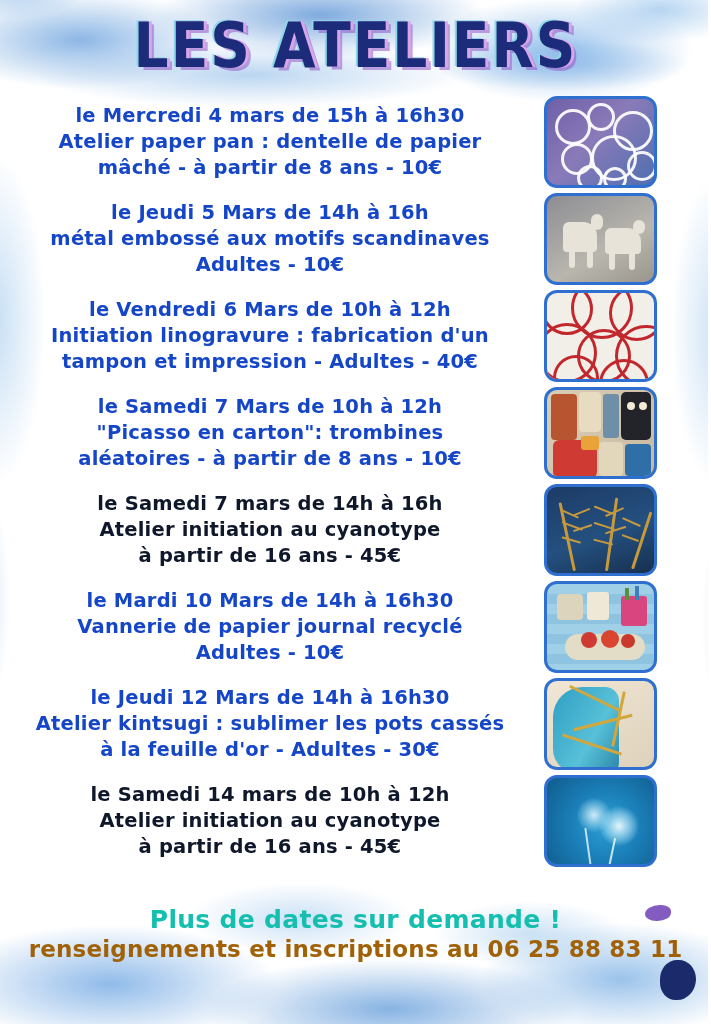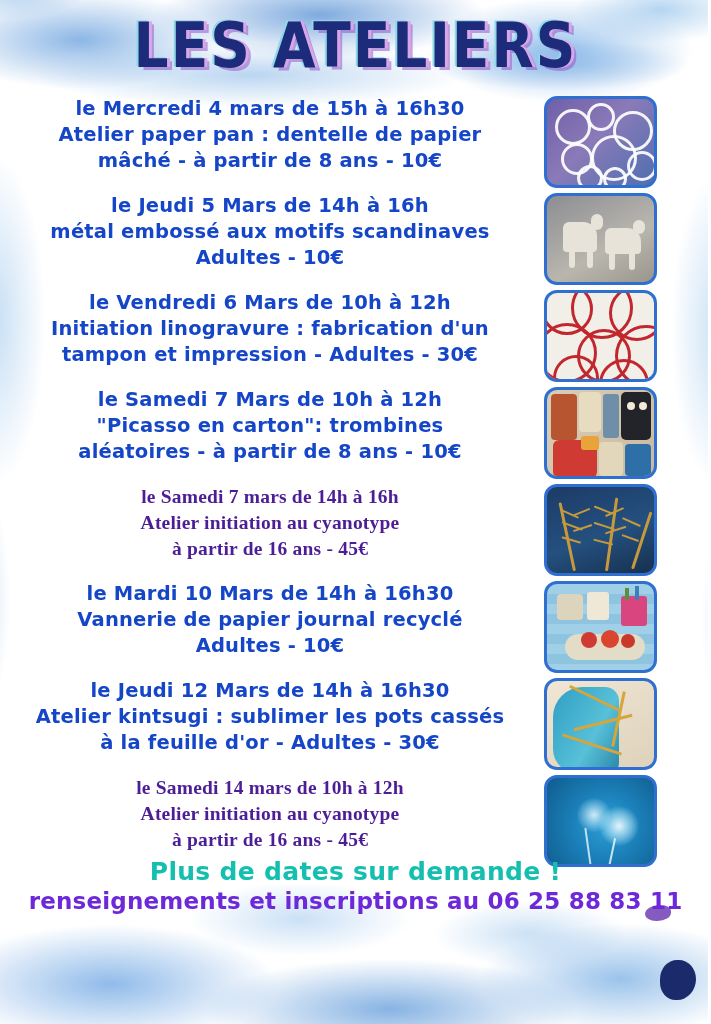--- a/index.html
+++ b/index.html
@@ -121,38 +121,38 @@
 
   
   #content {
     position: absolute;
     top: 96px;
     left: 0;
     width: 711px;
   }
   .row {
     display: flex;
-    align-items: flex-start;
+    align-items: center;
     margin-bottom: 5px;
   }
   .text-col {
     width: 540px;
     text-align: center;
     padding-right: 4px;
   }
   .entry-lines {
     font-family: "DejaVu Sans", sans-serif;
     font-weight: bold;
     font-size: 19.5px;
     line-height: 26px;
     letter-spacing: 0.2px;
   }
   .entry-lines div { white-space: nowrap; }
   .c-blue { color: #1546c8; }
-  .c-teal { color: #4c1d95; font-family: Liberation Serif, serif; }
+  .c-teal { color: #0f172a; }
 
   .thumb {
     width: 113px;
     height: 92px;
     border-radius: 13px;
     border: 3px solid #2f6fd0;
     box-sizing: border-box;
     overflow: hidden;
     position: relative;
     flex: 0 0 auto;
@@ -185,36 +185,36 @@
   .t6 { background: repeating-linear-gradient(180deg,#9fd0e8 0 10px,#8ec4e0 10px 20px); }
   
   .t7 { background: linear-gradient(150deg,#f0e6d4 0%, #ded2bb 100%); }
   
   .t8 { background: radial-gradient(circle at 55% 55%, #2b9fd4 0%, #1b7fb8 45%, #0f5b8c 100%); }
 
   
   #footer {
     position: absolute;
     left: 0;
-    top: 857px;
+    top: 905px;
     width: 711px;
     text-align: center;
   }
   #footer .f1 {
     font-family: "DejaVu Sans", sans-serif;
     font-weight: bold;
     font-size: 25px;
     color: #14bfb0;
     letter-spacing: 0.3px;
   }
   #footer .f2, #footer .f3 {
     font-family: "DejaVu Sans", sans-serif;
     font-weight: bold;
     font-size: 23px;
-    color: #6d28d9;
+    color: #a16207;
     letter-spacing: 0.2px;
     line-height: 30px;
   }
 </style>
 </head>
 <body>
 
 <div id="poster">
 
   <div class="wash wash-top"></div>
@@ -269,21 +269,21 @@
         <i class="h" style="left:82px; top:54px; width:6px;  height:20px;"></i>
         <i class="h" style="left:86px; top:24px; width:12px; height:14px; border-radius:6px;"></i>
       </div>
     </div>
 
     <div class="row">
       <div class="text-col">
         <div class="entry-lines c-blue">
           <div>le Vendredi 6 Mars de 10h à 12h</div>
           <div>Initiation linogravure : fabrication d'un</div>
-          <div>tampon et impression - Adultes - 30€</div>
+          <div>tampon et impression - Adultes - 40€</div>
         </div>
       </div>
       <div class="thumb t3">
         <i class="s" style="left:-6px; top:-10px; width:46px; height:46px;"></i>
         <i class="s" style="left:24px; top:-16px; width:56px; height:56px;"></i>
         <i class="s" style="left:62px; top:-8px;  width:50px; height:50px;"></i>
         <i class="s" style="left:-10px;top:30px;  width:54px; height:54px;"></i>
         <i class="s" style="left:30px; top:36px;  width:48px; height:48px;"></i>
         <i class="s" style="left:68px; top:32px;  width:56px; height:56px;"></i>
         <i class="s" style="left:6px;  top:62px;  width:40px; height:40px;"></i>

